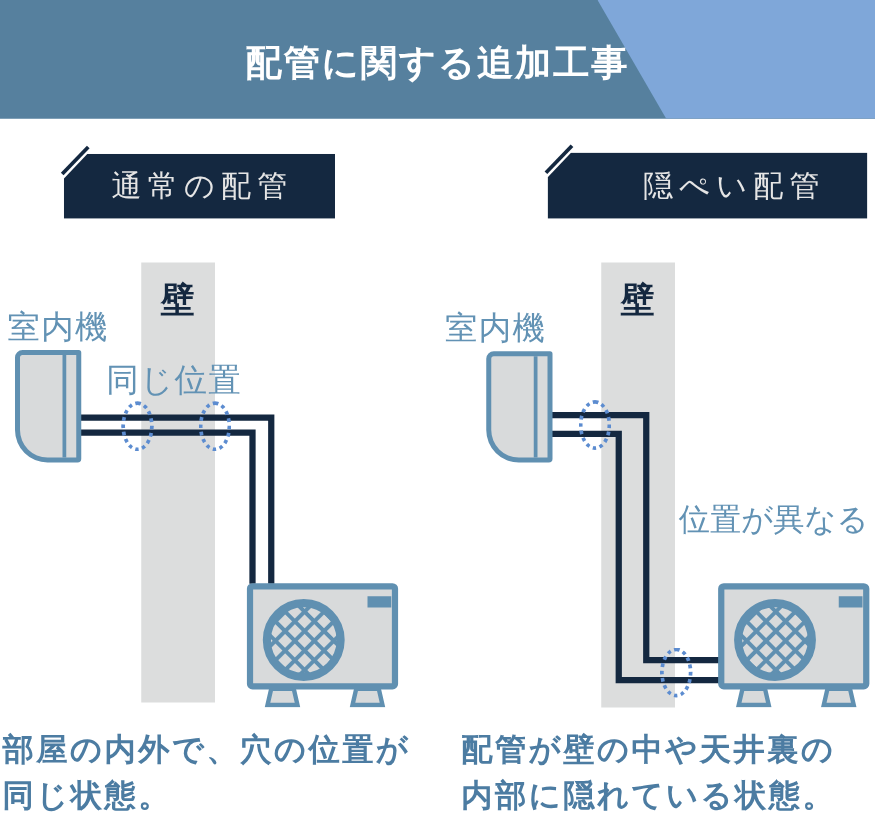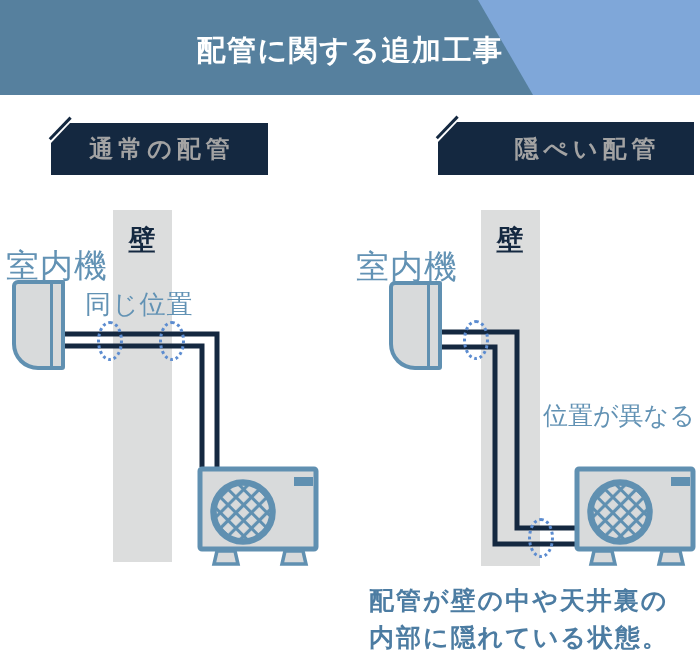--- a/index.html
+++ b/index.html
@@ -11,21 +11,21 @@
   .banner-base{position:absolute;left:0;top:0;width:700px;height:95px;background:var(--banner_base);}
   .banner-accent{position:absolute;left:0;top:0;width:700px;height:95px;background:var(--banner_accent);
     clip-path:polygon(478px 0,700px 0,700px 95px,533px 95px);}
   .banner-title{position:absolute;left:0;top:0;width:700px;height:95px;display:flex;align-items:center;justify-content:center;
     padding-top:7px;box-sizing:border-box;color:#fff;font-size:29px;font-weight:bold;letter-spacing:1.5px;}
   
   .tag{position:absolute;background:var(--navy);display:flex;align-items:center;justify-content:center;
     clip-path:polygon(19px 0,100% 0,100% 100%,0 100%,0 20px);}
   .tag-left{left:51px;top:123px;width:217px;height:52px;}
   .tag-right{left:438px;top:122px;width:218px;height:53px;padding-left:38px;}
-  .tag-text{color:#a3a3a3;font-size:24px;font-weight:bold;letter-spacing:5px;padding-left:5px;}
+  .tag-text{color:#e5e5e5;font-size:24px;font-weight:normal;letter-spacing:5px;padding-left:5px;}
   .fold-crease{position:absolute;width:30px;height:2.5px;background:var(--navy);transform:rotate(-46deg);}
   .crease-left{left:45px;top:127px;}
   .crease-right{left:432px;top:126px;}
   
   .wall{position:absolute;background:var(--wall_fill);z-index:1;}
   .wall-left{left:113px;top:210px;width:59px;height:352px;}
   .wall-right{left:481px;top:210px;width:59px;height:356px;}
   .wall-label{position:absolute;transform:translateX(-50%);color:var(--navy);font-size:27px;font-weight:bold;z-index:5;}
   
   .indoor-unit{position:absolute;box-sizing:border-box;background:var(--unit_fill);border:4px solid var(--steel);
@@ -43,21 +43,21 @@
   .hole-r1{left:463px;top:320px;} .hole-r2{left:528px;top:518px;}
   
   .outdoor-unit{position:absolute;z-index:3;}
   .ou-left{left:197px;top:466px;} .ou-right{left:574px;top:466px;}
   .ou-body{fill:var(--unit_fill);stroke:var(--steel);stroke-width:5;}
   .ou-leg{fill:var(--unit_fill);stroke:var(--steel);stroke-width:3.5;}
   .ou-fan-ring{fill:none;stroke:var(--steel);stroke-width:6.5;}
   .ou-vent{fill:var(--steel);}
   .lat-line{stroke:var(--steel);stroke-width:3.2;fill:none;}
   
-  .indoor-label{position:absolute;color:var(--label_blue);font-size:33px;letter-spacing:1px;z-index:5;}
+  .indoor-label{position:absolute;color:var(--label_blue);font-size:26px;letter-spacing:1px;z-index:5;}
   .lbl-indoor-left{left:6px;top:244px;} .lbl-indoor-right{left:356px;top:245px;}
   .annotation{position:absolute;color:var(--label_blue);z-index:5;}
   .anno-left{left:85px;top:287px;font-size:26px;letter-spacing:1px;}
   .anno-right{left:543px;top:399px;font-size:25px;}
   .caption{position:absolute;color:var(--caption_blue);font-size:25px;font-weight:600;line-height:37px;letter-spacing:2px;z-index:5;}
   .caption-left{left:2px;top:582px;} .caption-right{left:369px;top:582px;}
 </style>
 </head>
 <body>
 
@@ -127,18 +127,22 @@
     <circle cx="46" cy="46" r="29" fill="url(#lat-b)"></circle>
     <circle class="ou-fan-ring" cx="46" cy="46" r="29.5"></circle>
     <rect class="ou-vent" x="97" y="11" width="19" height="9"></rect>
   </svg>
 
   <div class="indoor-label lbl-indoor-left">室内機</div>
   <div class="indoor-label lbl-indoor-right">室内機</div>
   <div class="annotation anno-right">位置が異なる</div>
   <div class="annotation anno-left">同じ位置</div>
 
+  <div class="caption caption-left">
+    <div>部屋の内外で、穴の位置が</div>
+    <div>同じ状態。</div>
+  </div>
   <div class="caption caption-right">
     <div>配管が壁の中や天井裏の</div>
     <div>内部に隠れている状態。</div>
   </div>
 
 </div>
 
 </body></html>

